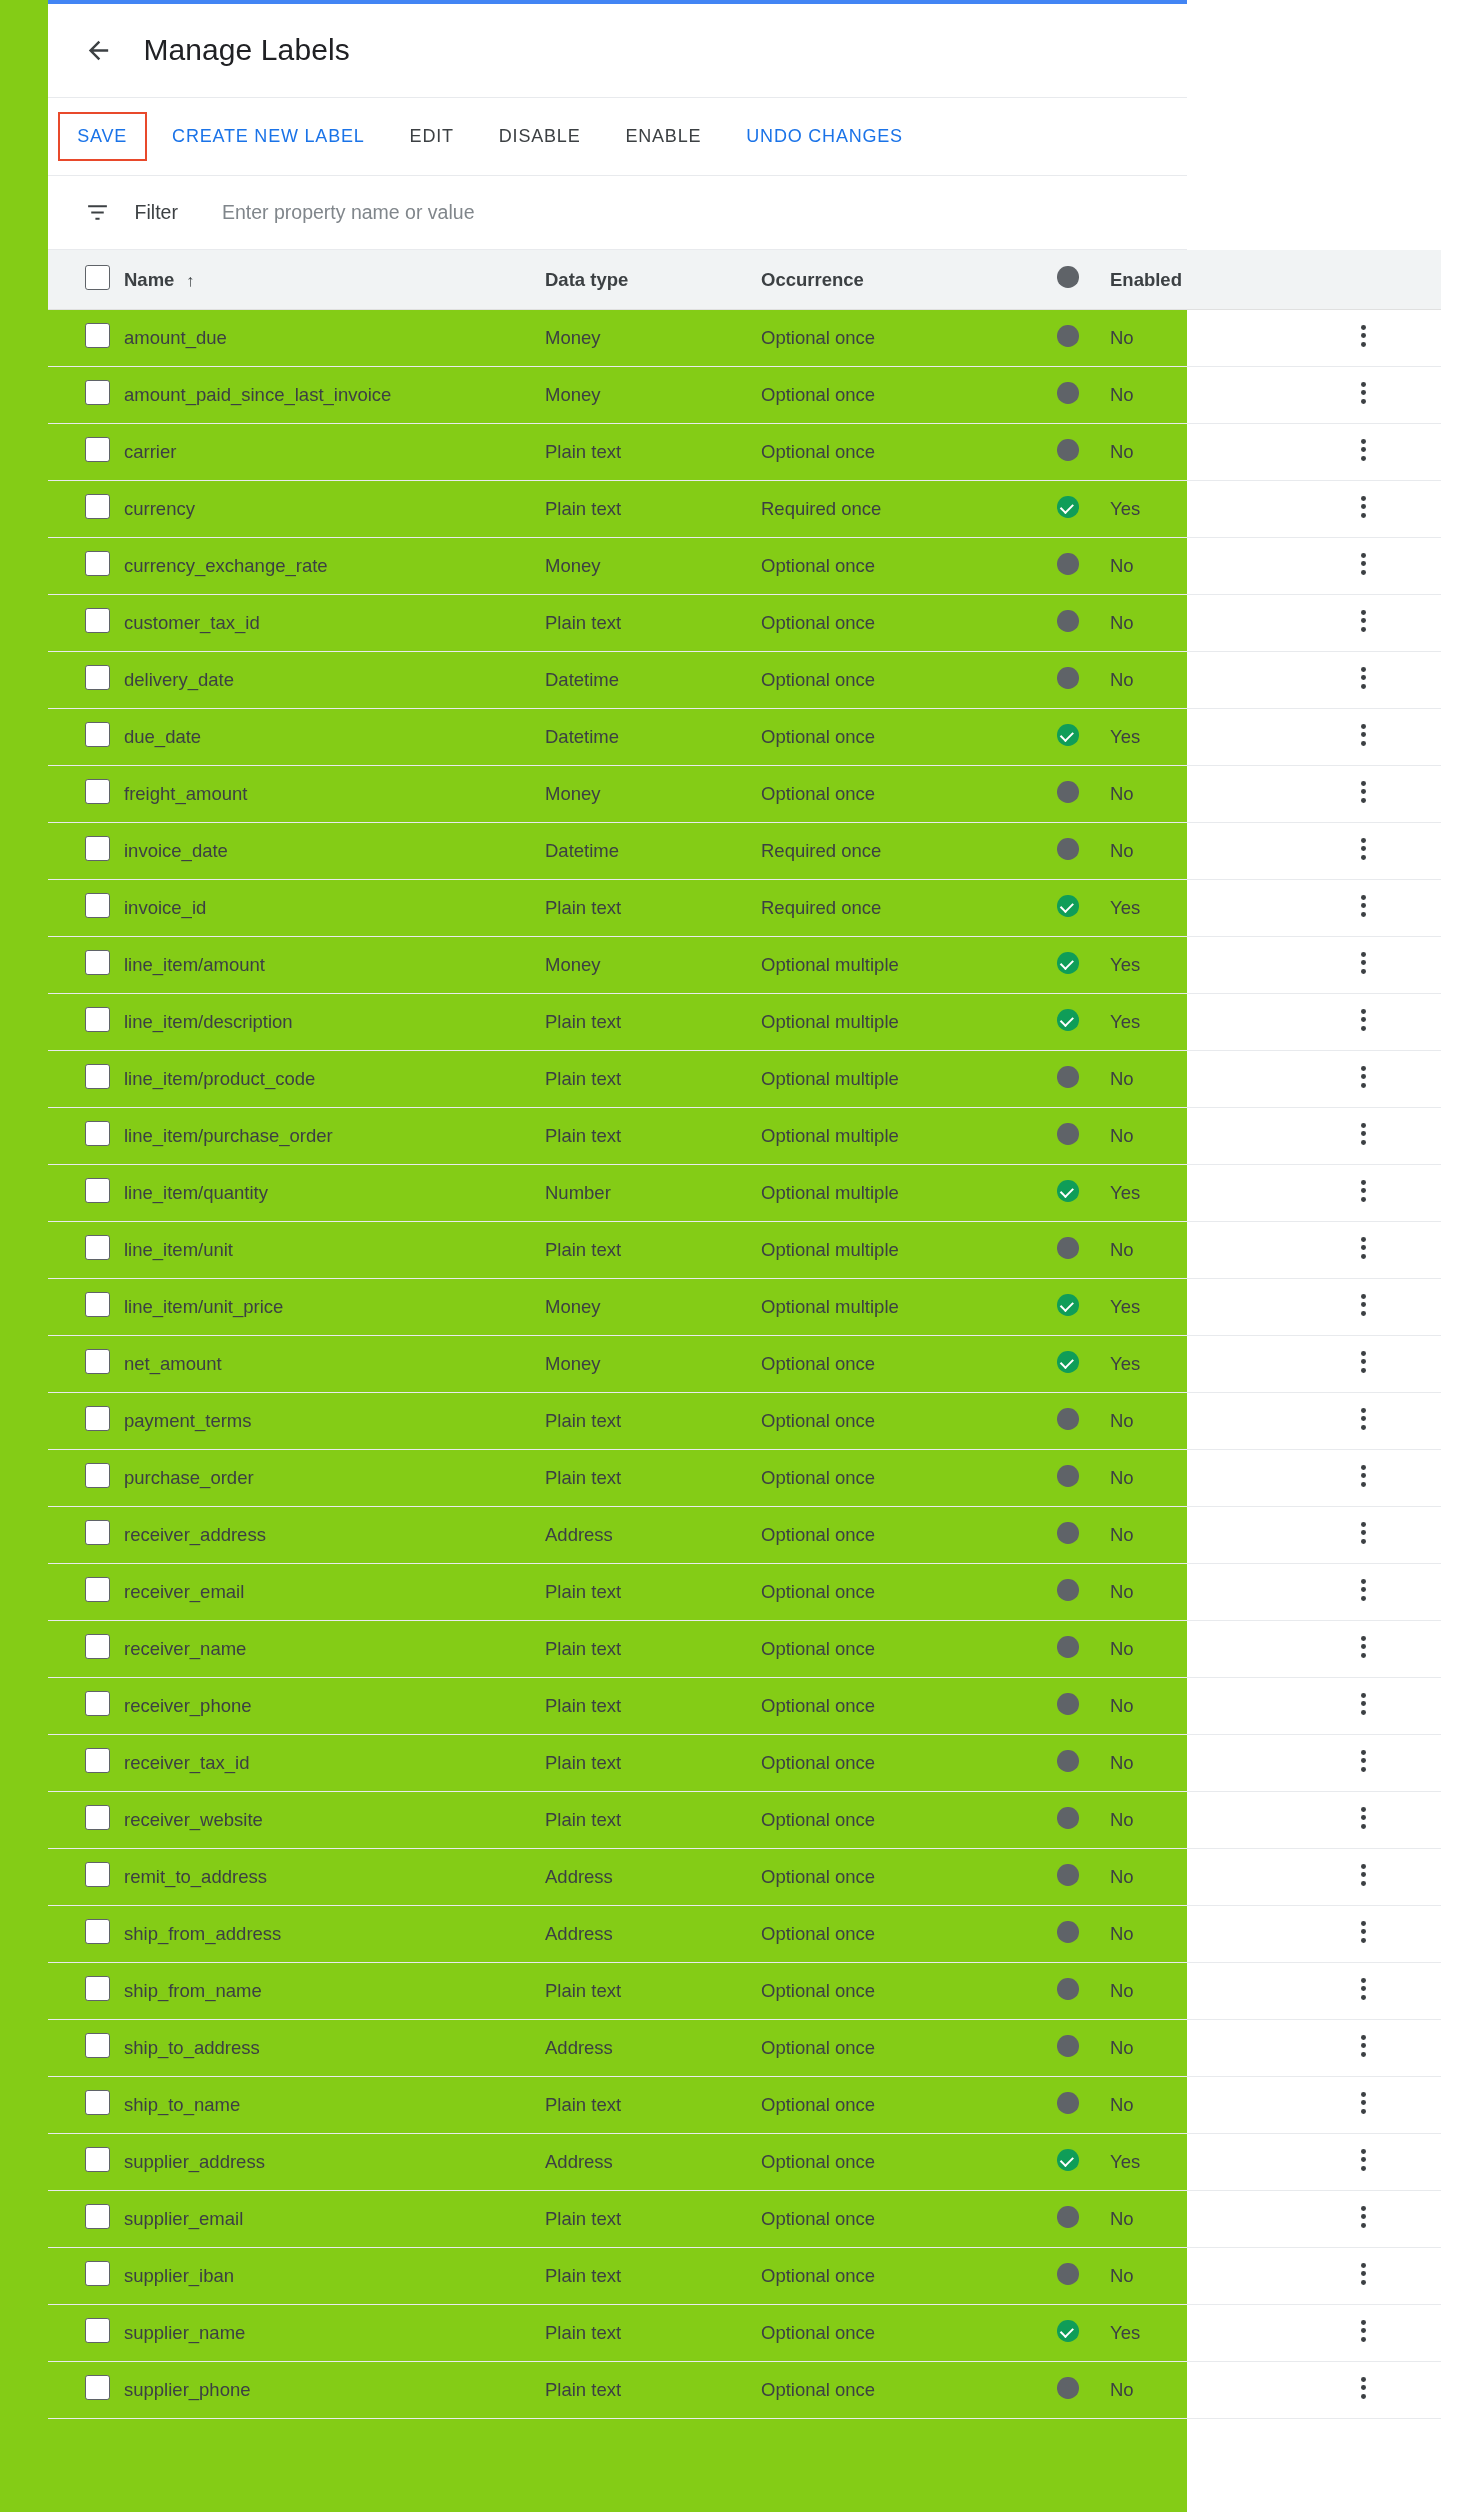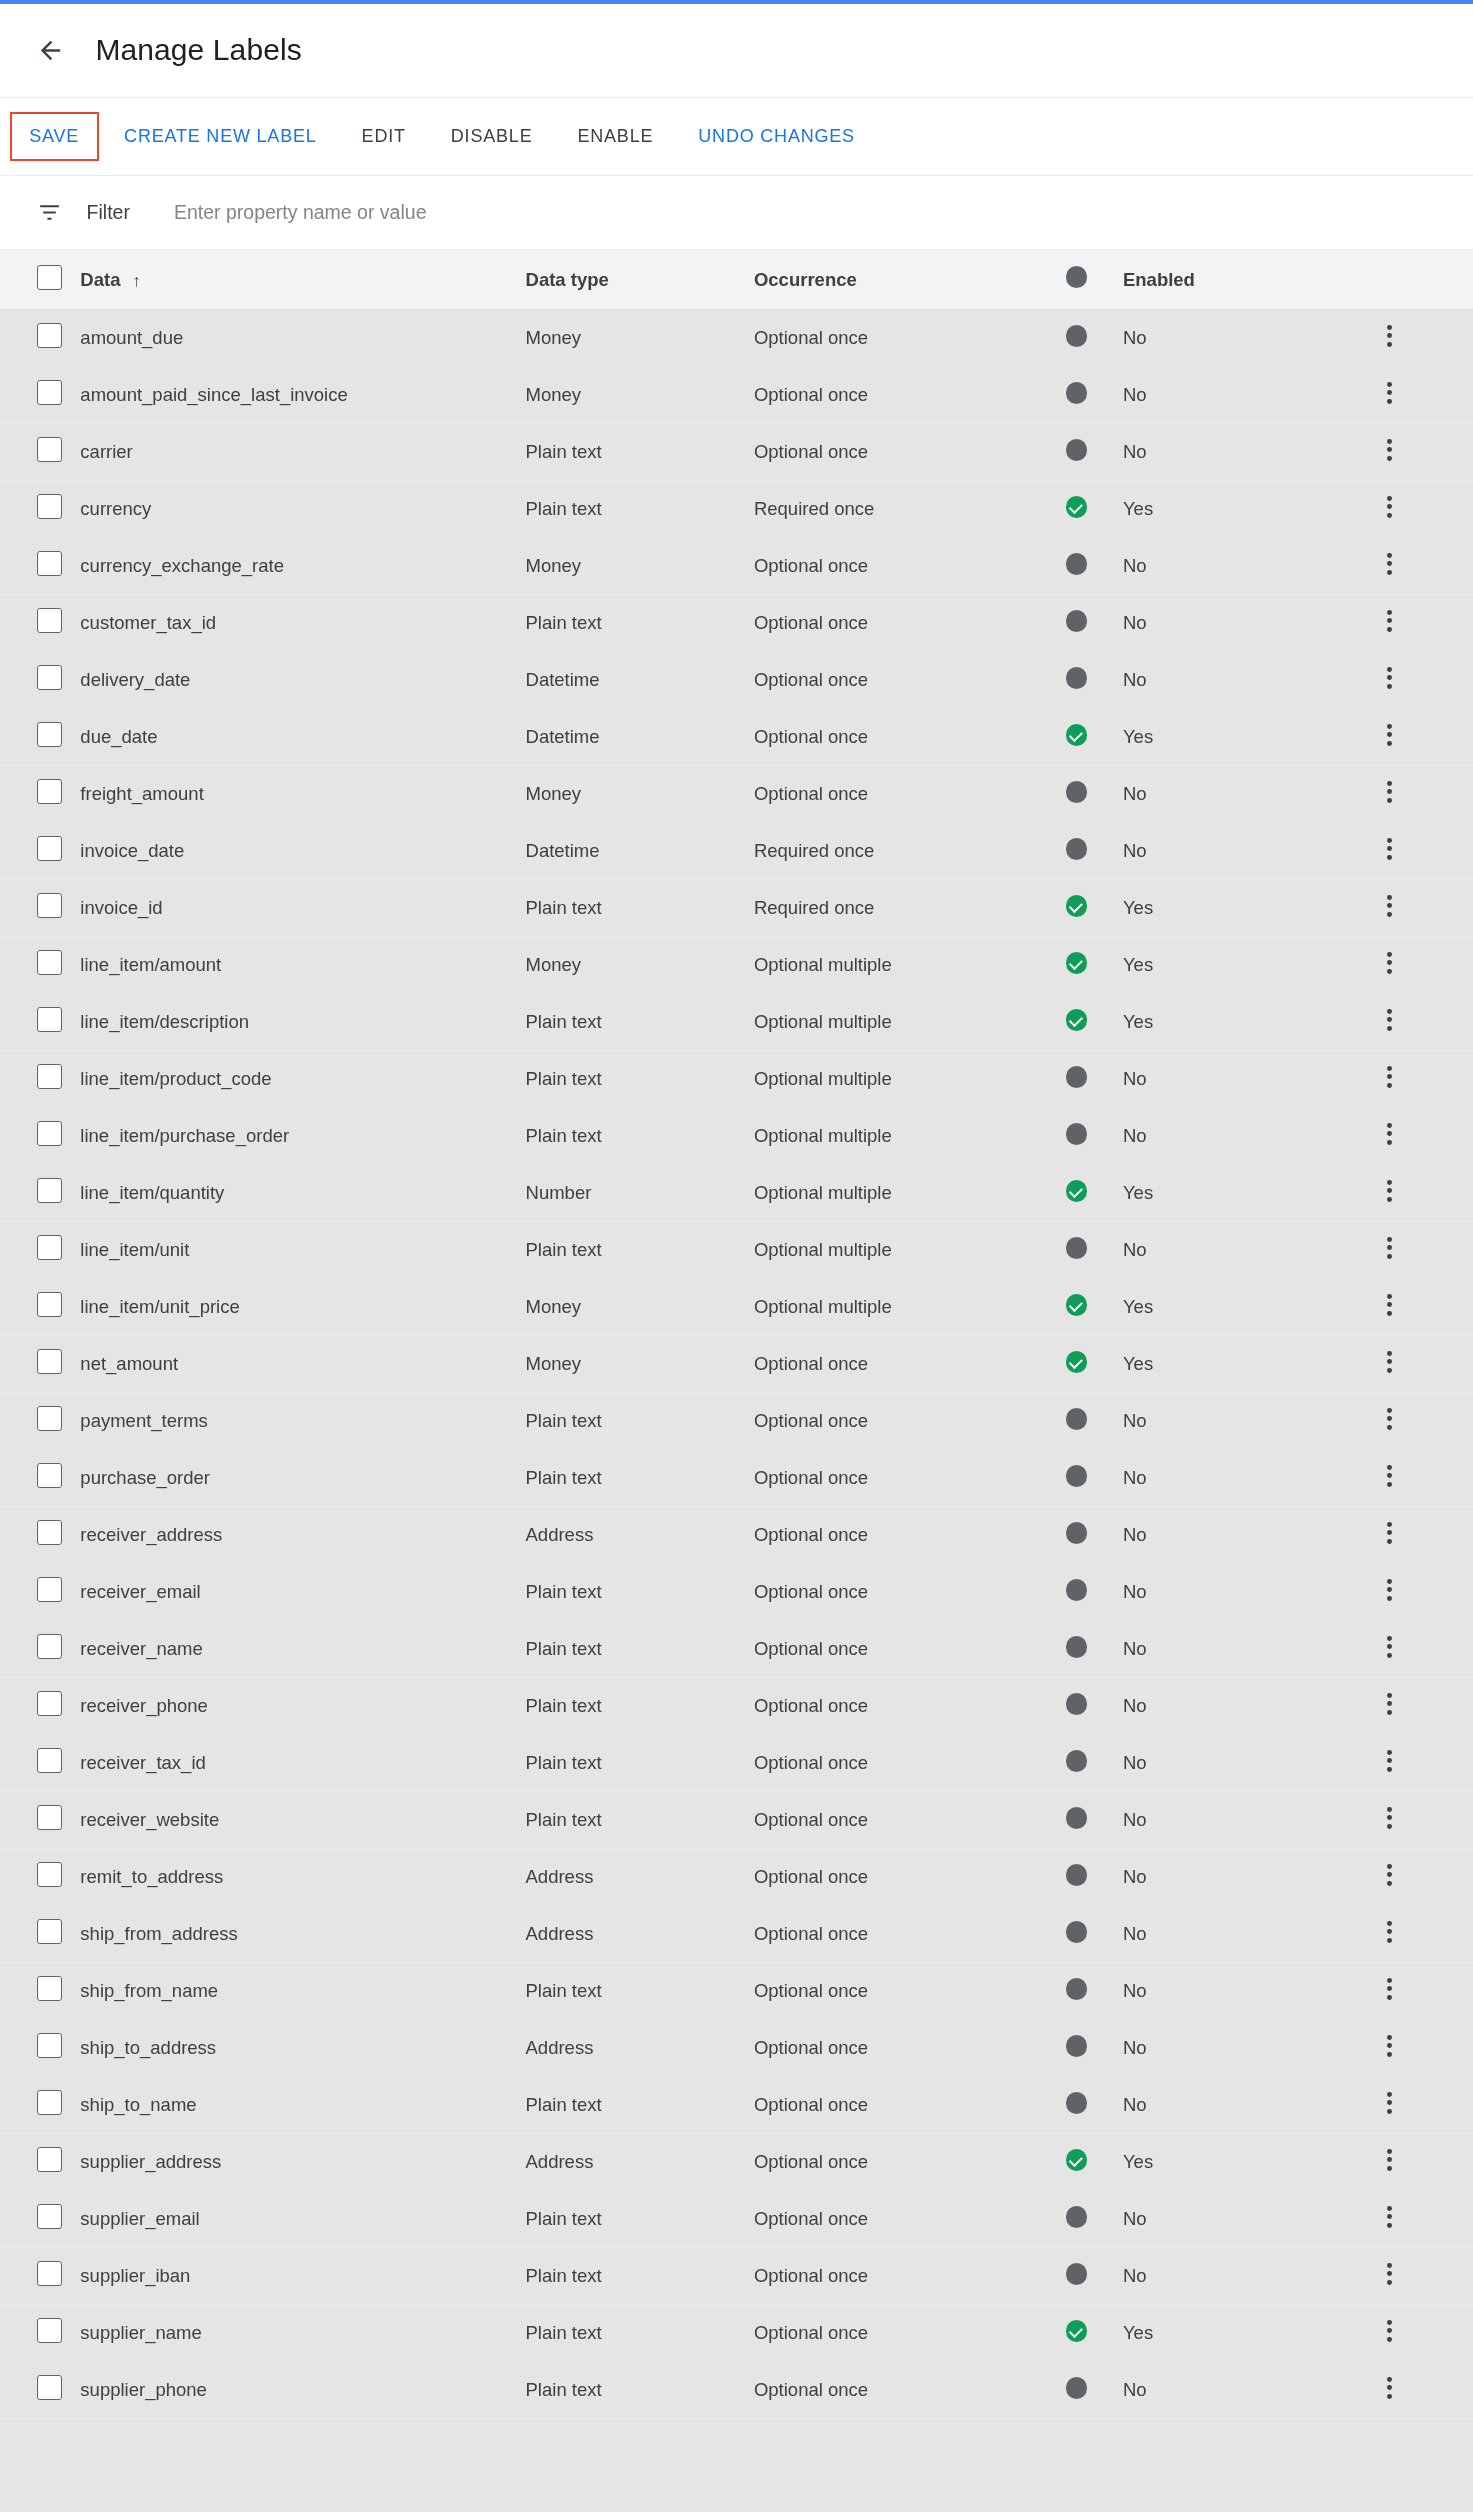--- a/index.html
+++ b/index.html
@@ -5,24 +5,25 @@
   * { box-sizing: border-box; }
   html, body {
     margin: 0; padding: 0;
     width: 1473px; height: 2512px;
     background: #ffffff;
     font-family: "Liberation Sans", sans-serif;
     color: #202124;
     overflow: hidden;
   }
   .app {
-    width: 1473px;
+    width: 1187px;
     height: 2512px;
     position: relative;
-    background: #e5e5e5;
+    background: #84cc16;
+    padding-left: 48px;
   }
   
   .top-accent {
     height: 3.9px;
     width: 100%;
     background: #4285f4;
   }
   
   .header {
     height: 94px;
@@ -219,21 +220,21 @@
         <col class="col-dot">
         <col class="col-enabled">
         <col class="col-menu">
     </colgroup>
     <thead>
       <tr>
         <th>
           <span class="cb"></span>
         </th>
         <th class="name-cell">
-          <span>Data</span><span class="sort-arrow">↑</span>
+          <span>Name</span><span class="sort-arrow">↑</span>
         </th>
         <th class="type-cell">Data type</th>
         <th class="occ-cell">Occurrence</th>
         <th>
           <span class="dot"></span>
         </th>
         <th class="enabled-cell">Enabled</th>
         <th></th>
       </tr>
     </thead>

